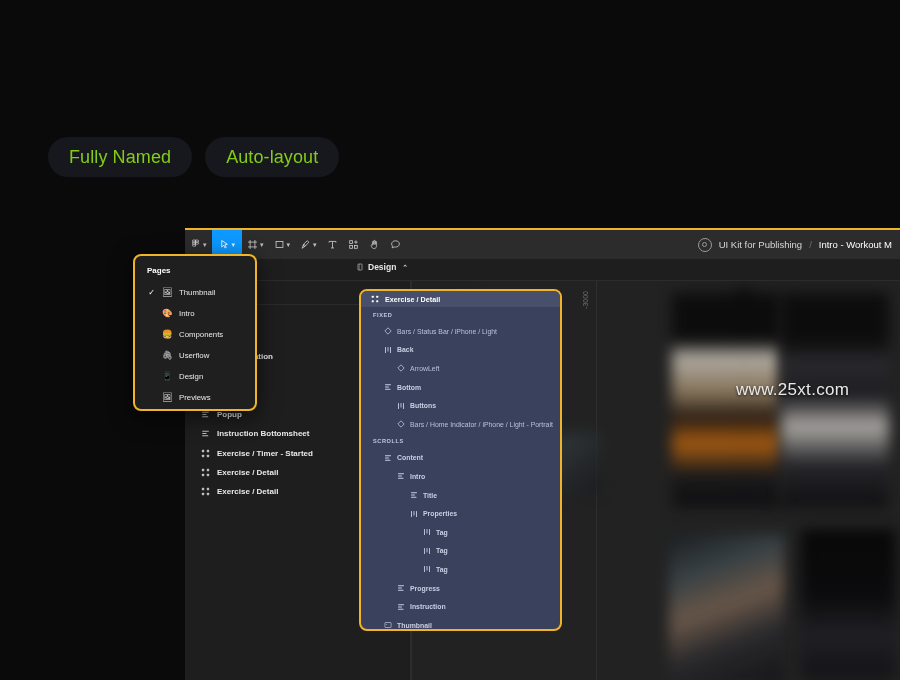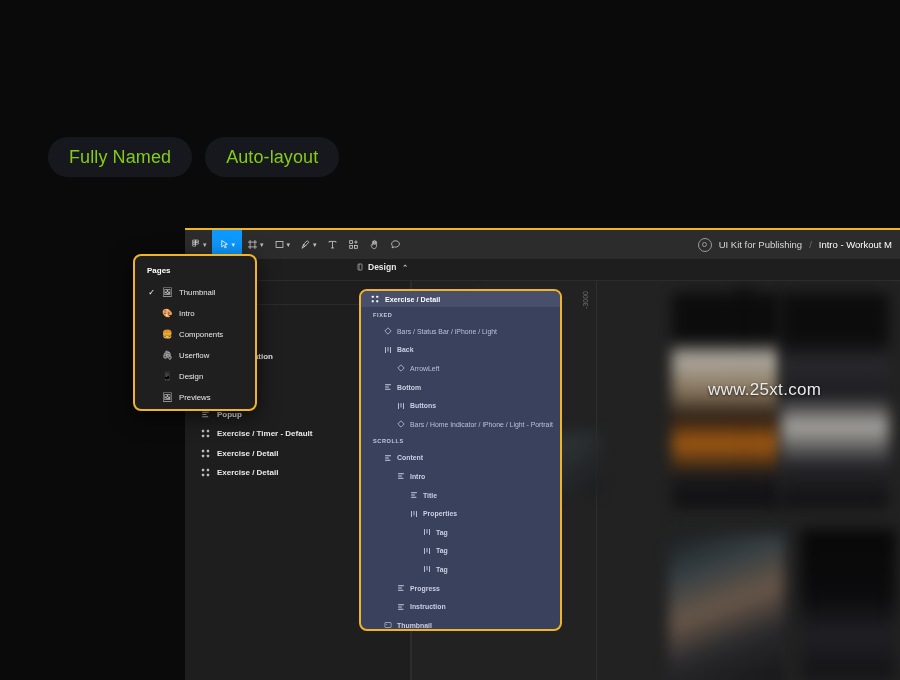--- a/index.html
+++ b/index.html
@@ -80,21 +80,21 @@
   .vtick {
     position:absolute; font-size:7px; color:#6f6f6f;
     writing-mode:vertical-rl; transform:rotate(180deg); white-space:nowrap;
   }
 
   
   .canvas { position:absolute; left:226px; top:53px; width:489px; height:399px; background:#222222; overflow:hidden; }
   .guide-v { position:absolute; top:0; width:1px; height:399px; background:#2e2e2e; }
   .thumb { position:absolute; border-radius:3px; filter:blur(7px); opacity:.92; }
   .watermark {
-    position:absolute; left:708px; top:380px; z-index:35;
+    position:absolute; left:736px; top:380px; z-index:35;
     color:#e9e9e9; font-size:17px; letter-spacing:.3px;
     text-shadow:0 1px 3px rgba(0,0,0,.8);
   }
 
   
   .layers {
     position:absolute; left:0; top:53px; width:225px; height:399px;
     background:#1e1e1e; z-index:10; overflow:hidden;
   }
   .lrow {
@@ -379,27 +379,37 @@
                 <rect x="2" y="3" width="12" height="1.8" rx=".7"></rect>
                 <rect x="2" y="7.1" width="8" height="1.8" rx=".7"></rect>
                 <rect x="2" y="11.2" width="11" height="1.8" rx=".7"></rect>
               </g>
             </svg></span>
           <span>Popup</span>
         </div>
         <div class="lrow">
           <span class="ic"><svg viewBox="0 0 16 16" width="9" height="9">
               <g fill="currentColor">
+                <rect x="2" y="3" width="12" height="1.8" rx=".7"></rect>
+                <rect x="2" y="7.1" width="8" height="1.8" rx=".7"></rect>
+                <rect x="2" y="11.2" width="11" height="1.8" rx=".7"></rect>
+              </g>
+            </svg></span>
+          <span>Instruction Bottomsheet</span>
+        </div>
+        <div class="lrow">
+          <span class="ic"><svg viewBox="0 0 16 16" width="9" height="9">
+              <g fill="currentColor">
                 <rect x="1.5" y="1.5" width="4.2" height="4.2" rx="1"></rect>
                 <rect x="10.3" y="1.5" width="4.2" height="4.2" rx="1"></rect>
                 <rect x="1.5" y="10.3" width="4.2" height="4.2" rx="1"></rect>
                 <rect x="10.3" y="10.3" width="4.2" height="4.2" rx="1"></rect>
               </g>
             </svg></span>
-          <span>Exercise / Timer - Default</span>
+          <span>Exercise / Timer - Started</span>
         </div>
         <div class="lrow">
           <span class="ic"><svg viewBox="0 0 16 16" width="9" height="9">
               <g fill="currentColor">
                 <rect x="1.5" y="1.5" width="4.2" height="4.2" rx="1"></rect>
                 <rect x="10.3" y="1.5" width="4.2" height="4.2" rx="1"></rect>
                 <rect x="1.5" y="10.3" width="4.2" height="4.2" rx="1"></rect>
                 <rect x="10.3" y="10.3" width="4.2" height="4.2" rx="1"></rect>
               </g>
             </svg></span>

